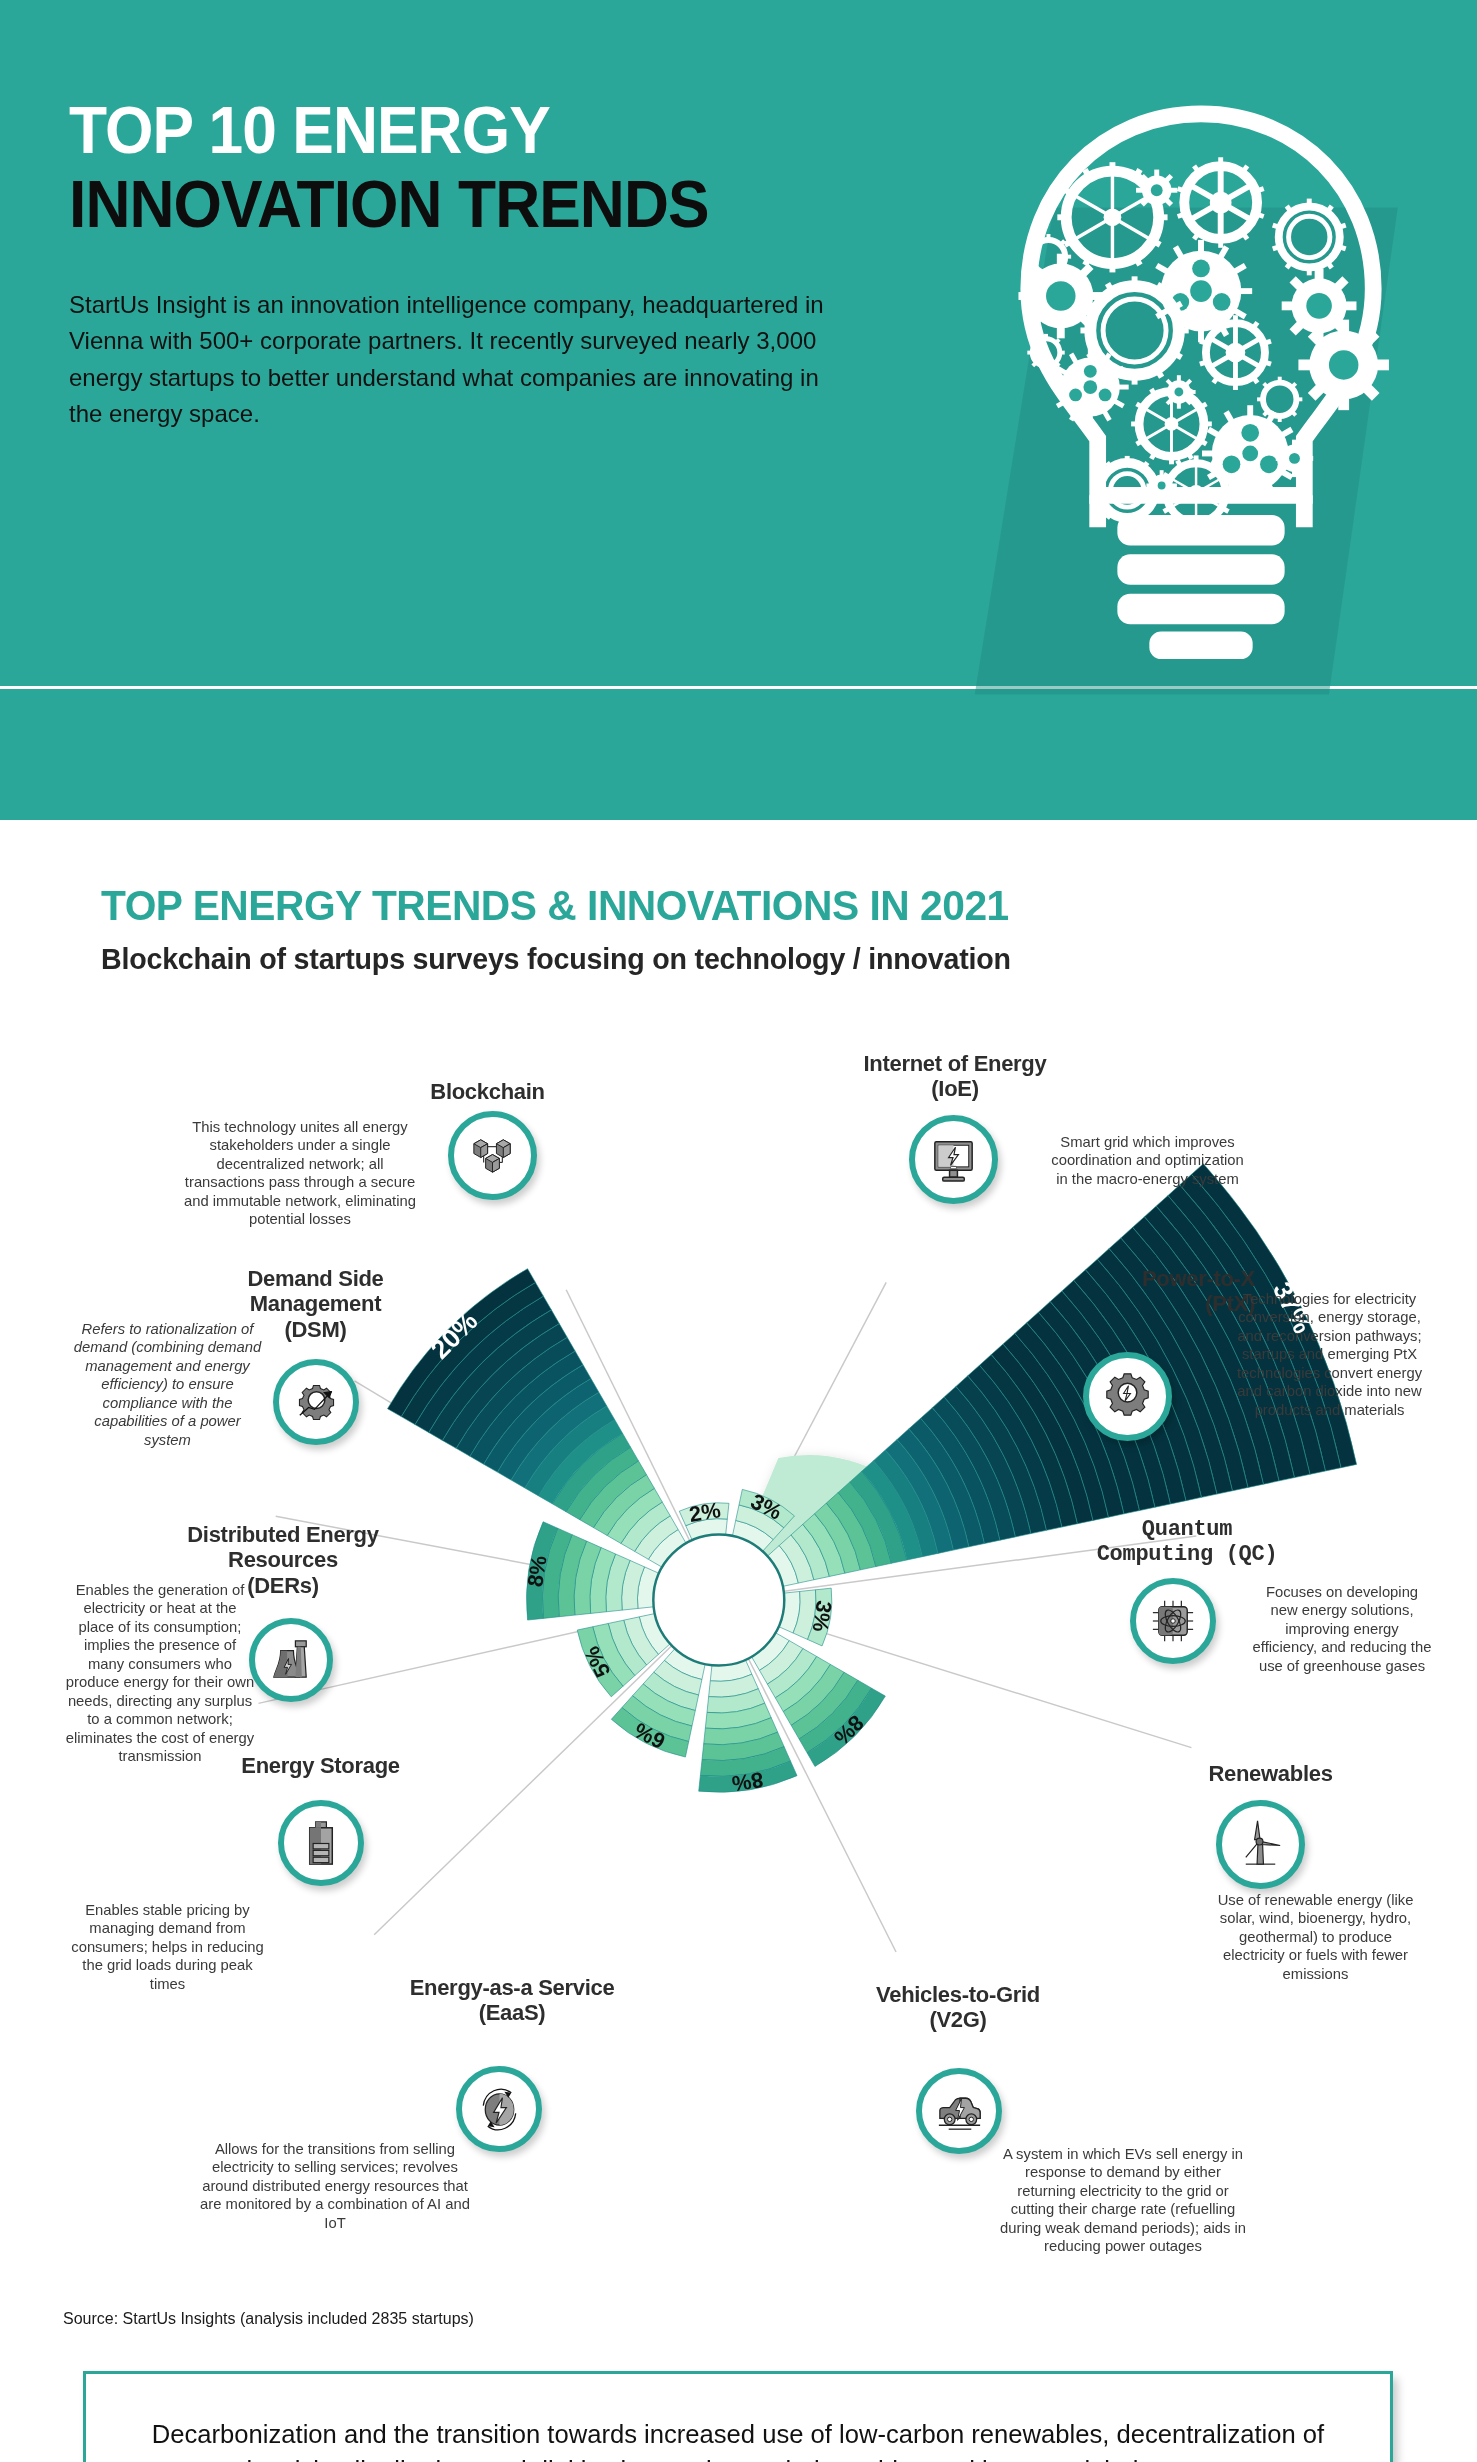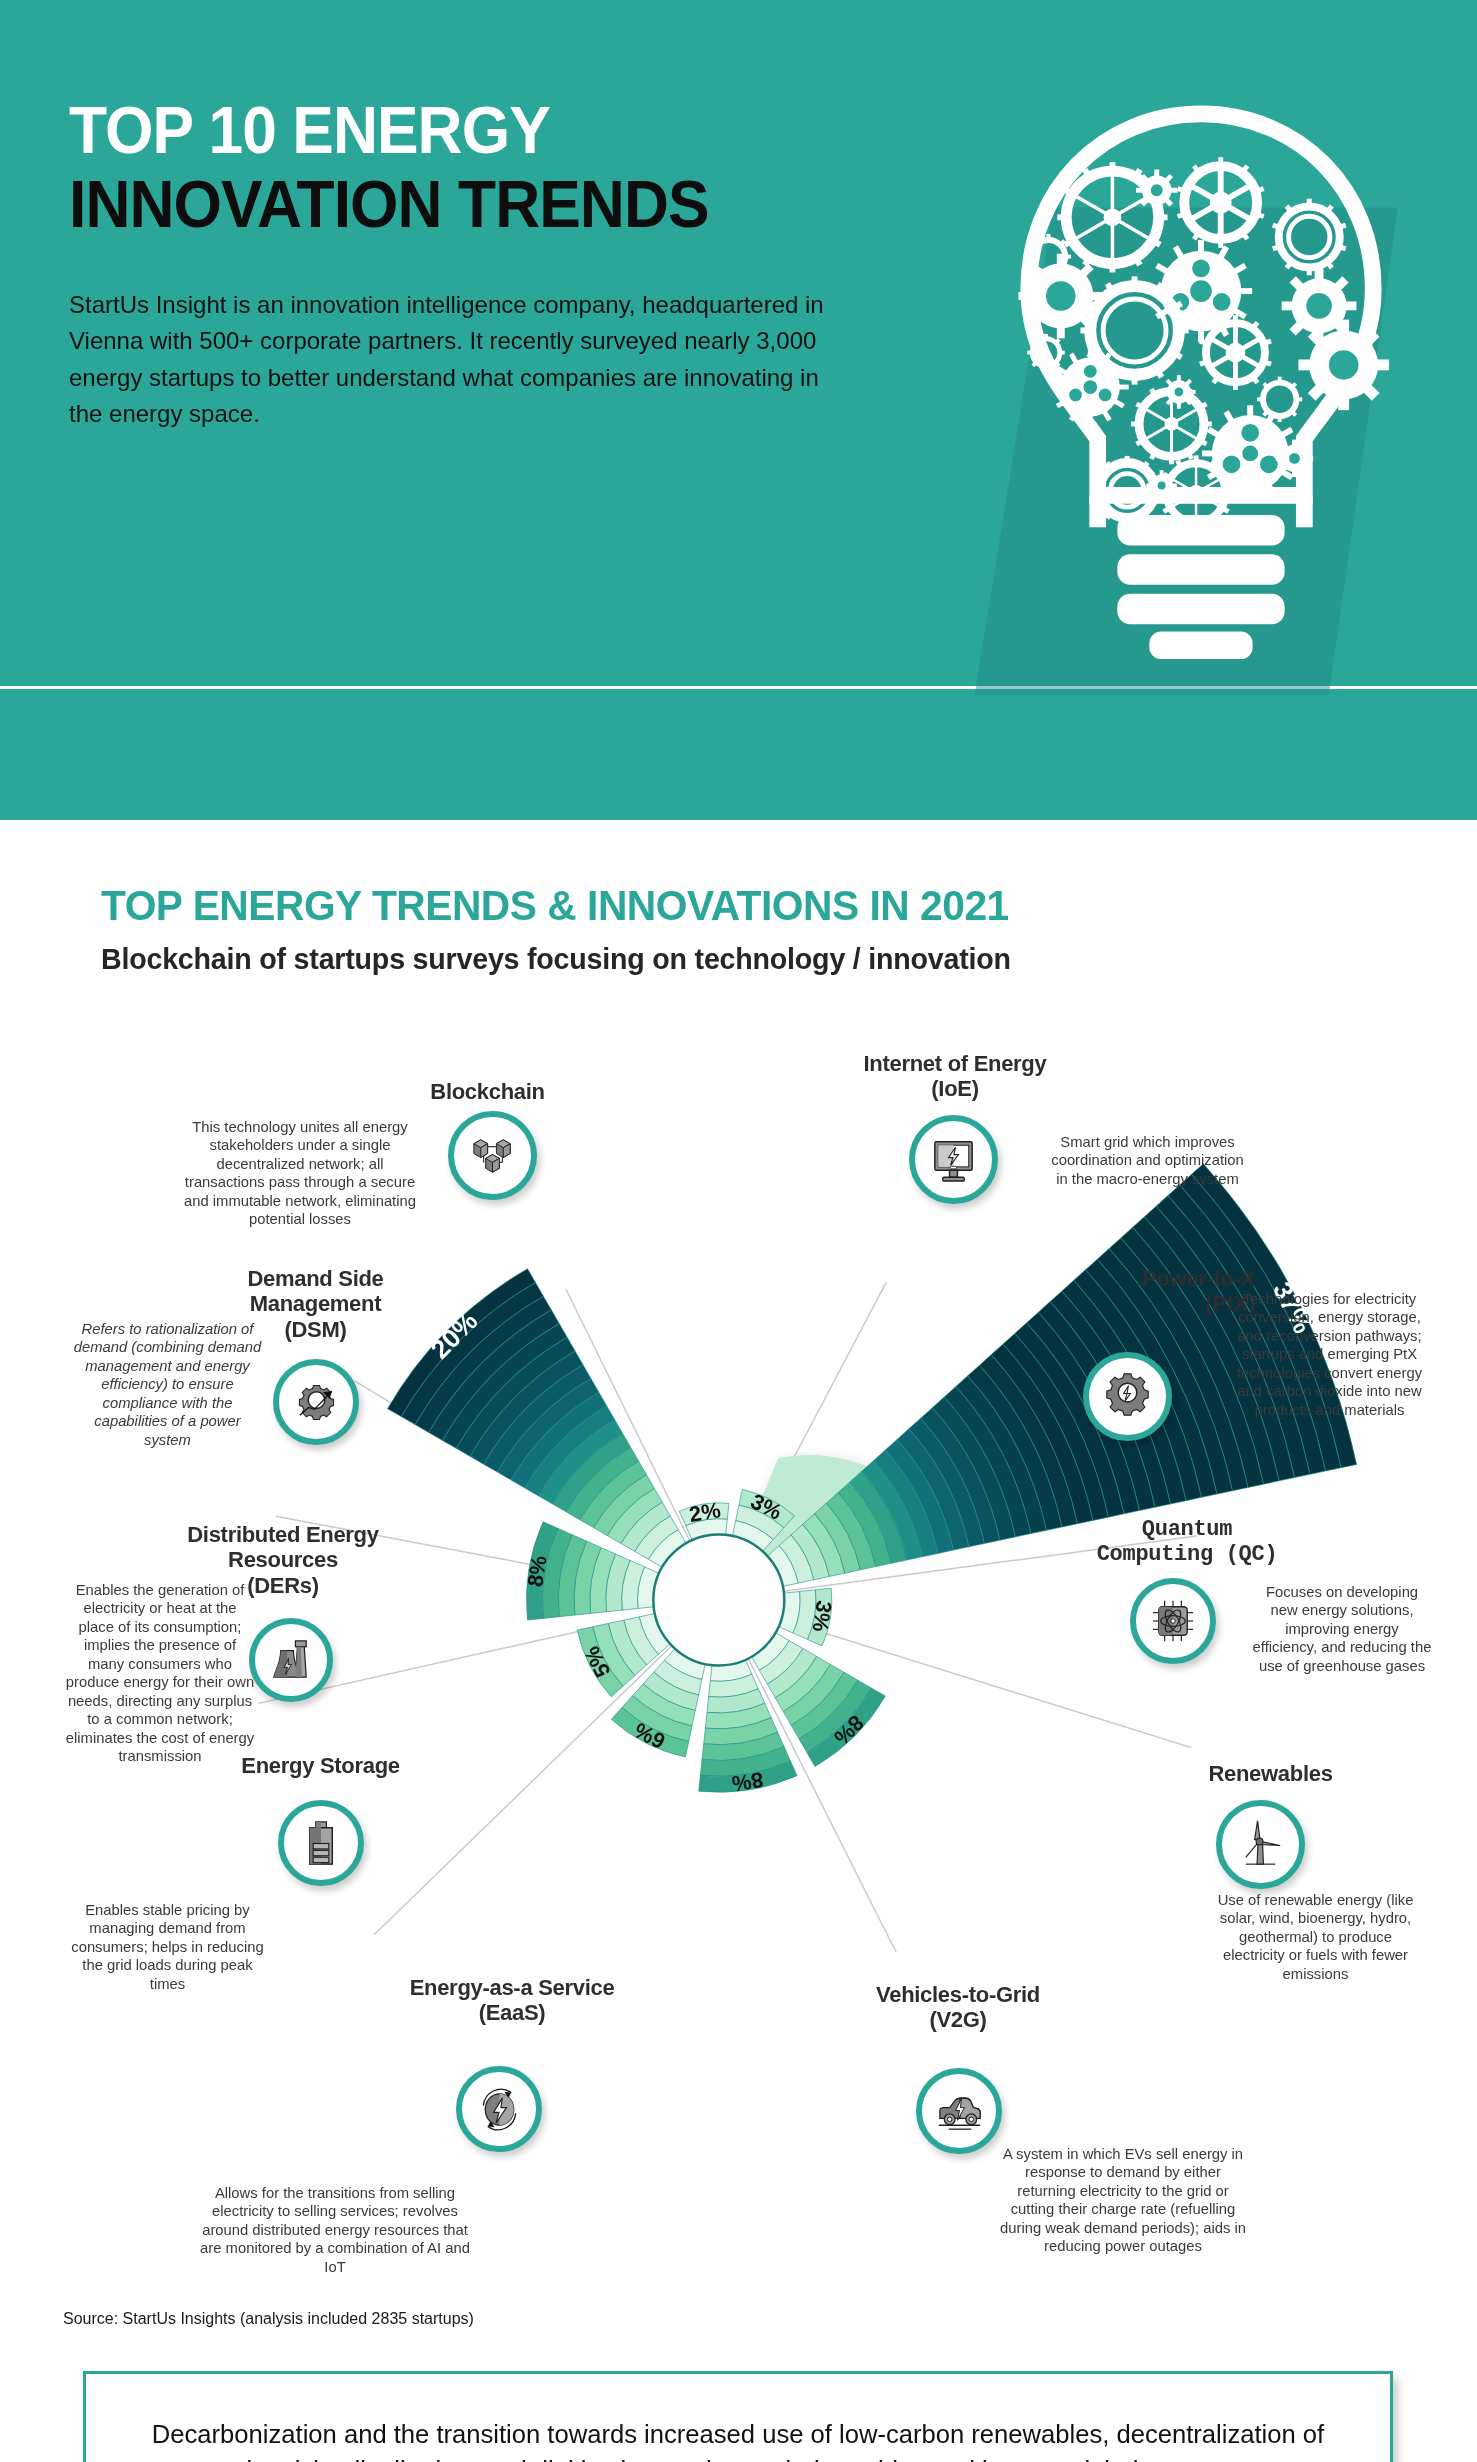--- a/index.html
+++ b/index.html
@@ -814,21 +814,21 @@
       <path d="M56 24 A29 32 0 0 1 56 88 Z" fill="#a5a5a5"></path>
       <polygon points="62,32 44,62 55,62 49,84 70,52 59,52" fill="#ffffff" stroke="#222" stroke-width="2.4"></polygon>
       <g fill="none" stroke="#111" stroke-width="2.6">
         <path d="M23 48 A36 38 0 0 1 80 22"></path>
         <polygon points="80,22 66,20 74,32" fill="#111" stroke="none"></polygon>
         <path d="M89 64 A36 38 0 0 1 32 90"></path>
         <polygon points="32,90 46,92 38,80" fill="#111" stroke="none"></polygon>
       </g>
     </svg>
   </div>
-  <div class="nd-desc" style="left:197px; top:2140px; width:276px;margin-top:44px;">Allows for the transitions from selling electricity to selling services; revolves around distributed energy resources that are monitored by a combination of AI and IoT</div>
+  <div class="nd-desc" style="left:197px; top:2140px; width:276px;">Allows for the transitions from selling electricity to selling services; revolves around distributed energy resources that are monitored by a combination of AI and IoT</div>
 
   <div class="nd-title" style="left:840px; top:1982px; width:236px; white-space:pre-line;">Vehicles-to-Grid
 (V2G)</div>
   <div class="nd-circle" style="left:916px; top:2068px; width:86px; height:86px;">
     <svg width="55" height="55" viewBox="0 0 112 112">
       <path d="M16 70 L16 54 C16 50 20 48 24 48 L36 48 L48 32 C50 30 54 29 58 29 L68 29 C74 29 78 32 80 38 L84 48 L92 50 C96 51 98 54 98 58 L98 70 Z" fill="#7f7f7f" stroke="#222" stroke-width="2.6"></path>
       <path d="M57 29 L68 29 C74 29 78 32 80 38 L84 48 L92 50 C96 51 98 54 98 58 L98 70 L57 70 Z" fill="#a3a3a3" stroke="#222" stroke-width="2.6"></path>
       <circle cx="36" cy="72" r="11" fill="#9a9a9a" stroke="#222" stroke-width="2.6"></circle>
       <circle cx="36" cy="72" r="4.5" fill="#ffffff" stroke="#222" stroke-width="2"></circle>
       <circle cx="80" cy="72" r="11" fill="#9a9a9a" stroke="#222" stroke-width="2.6"></circle>

